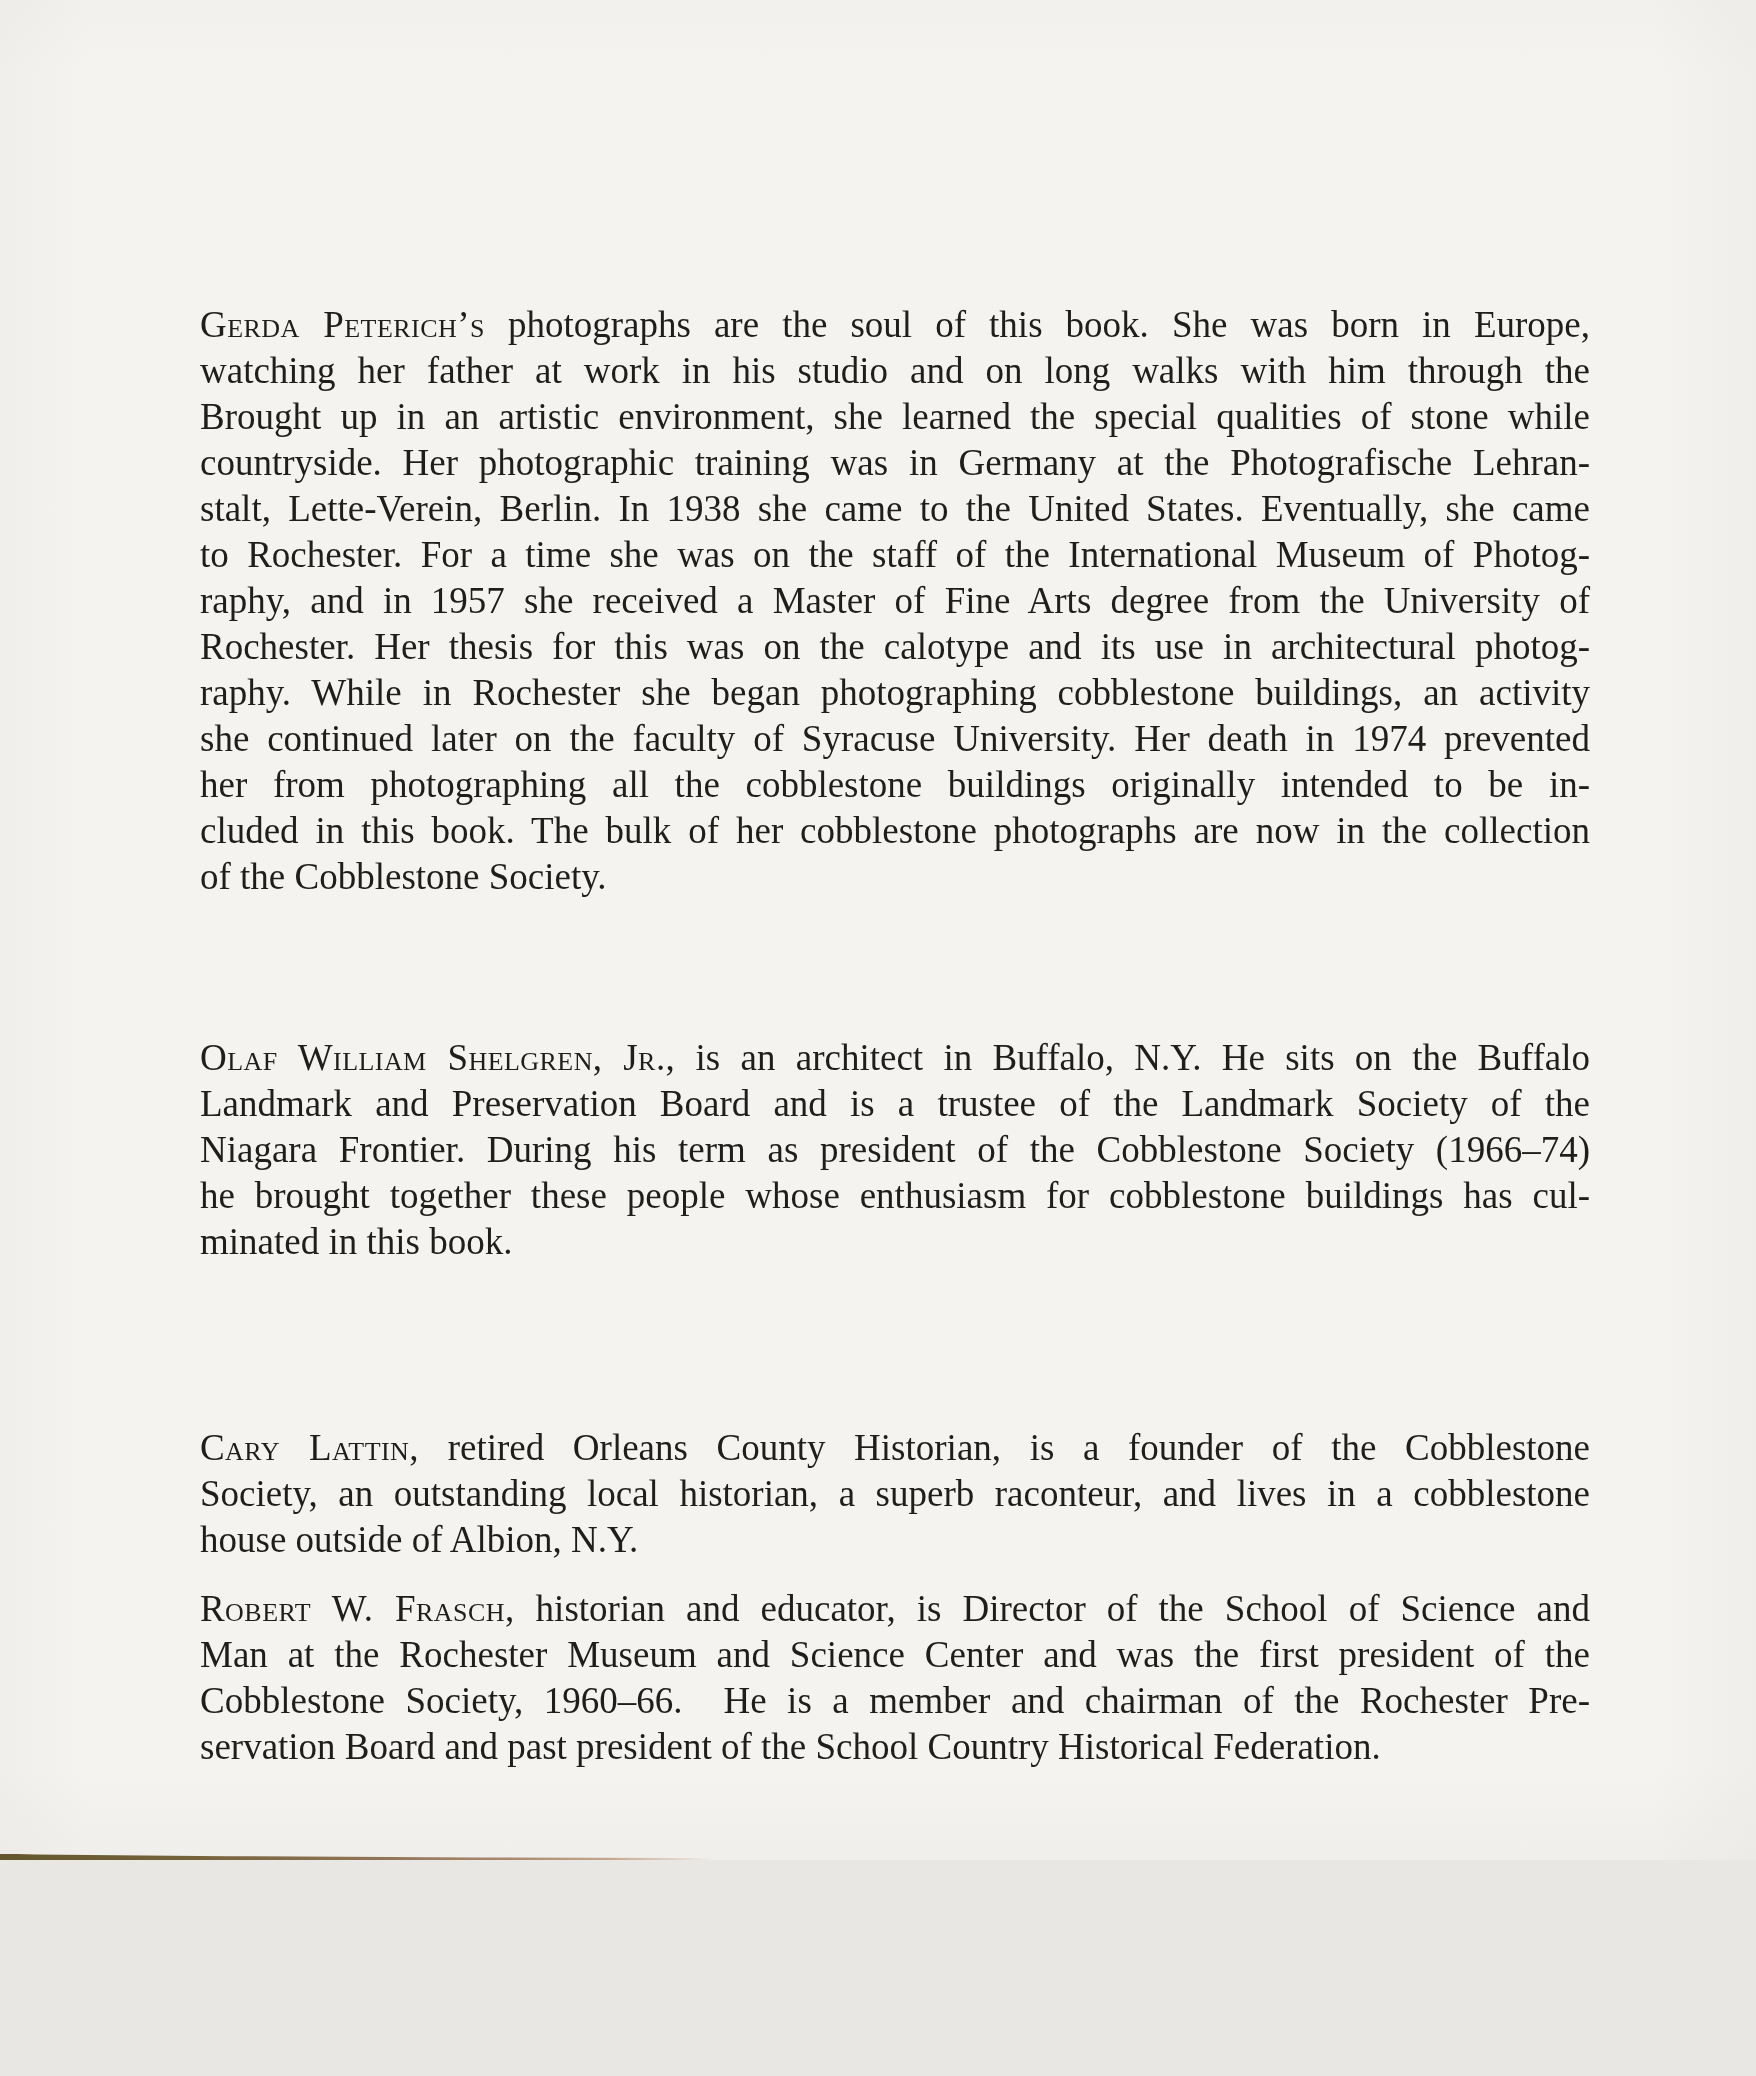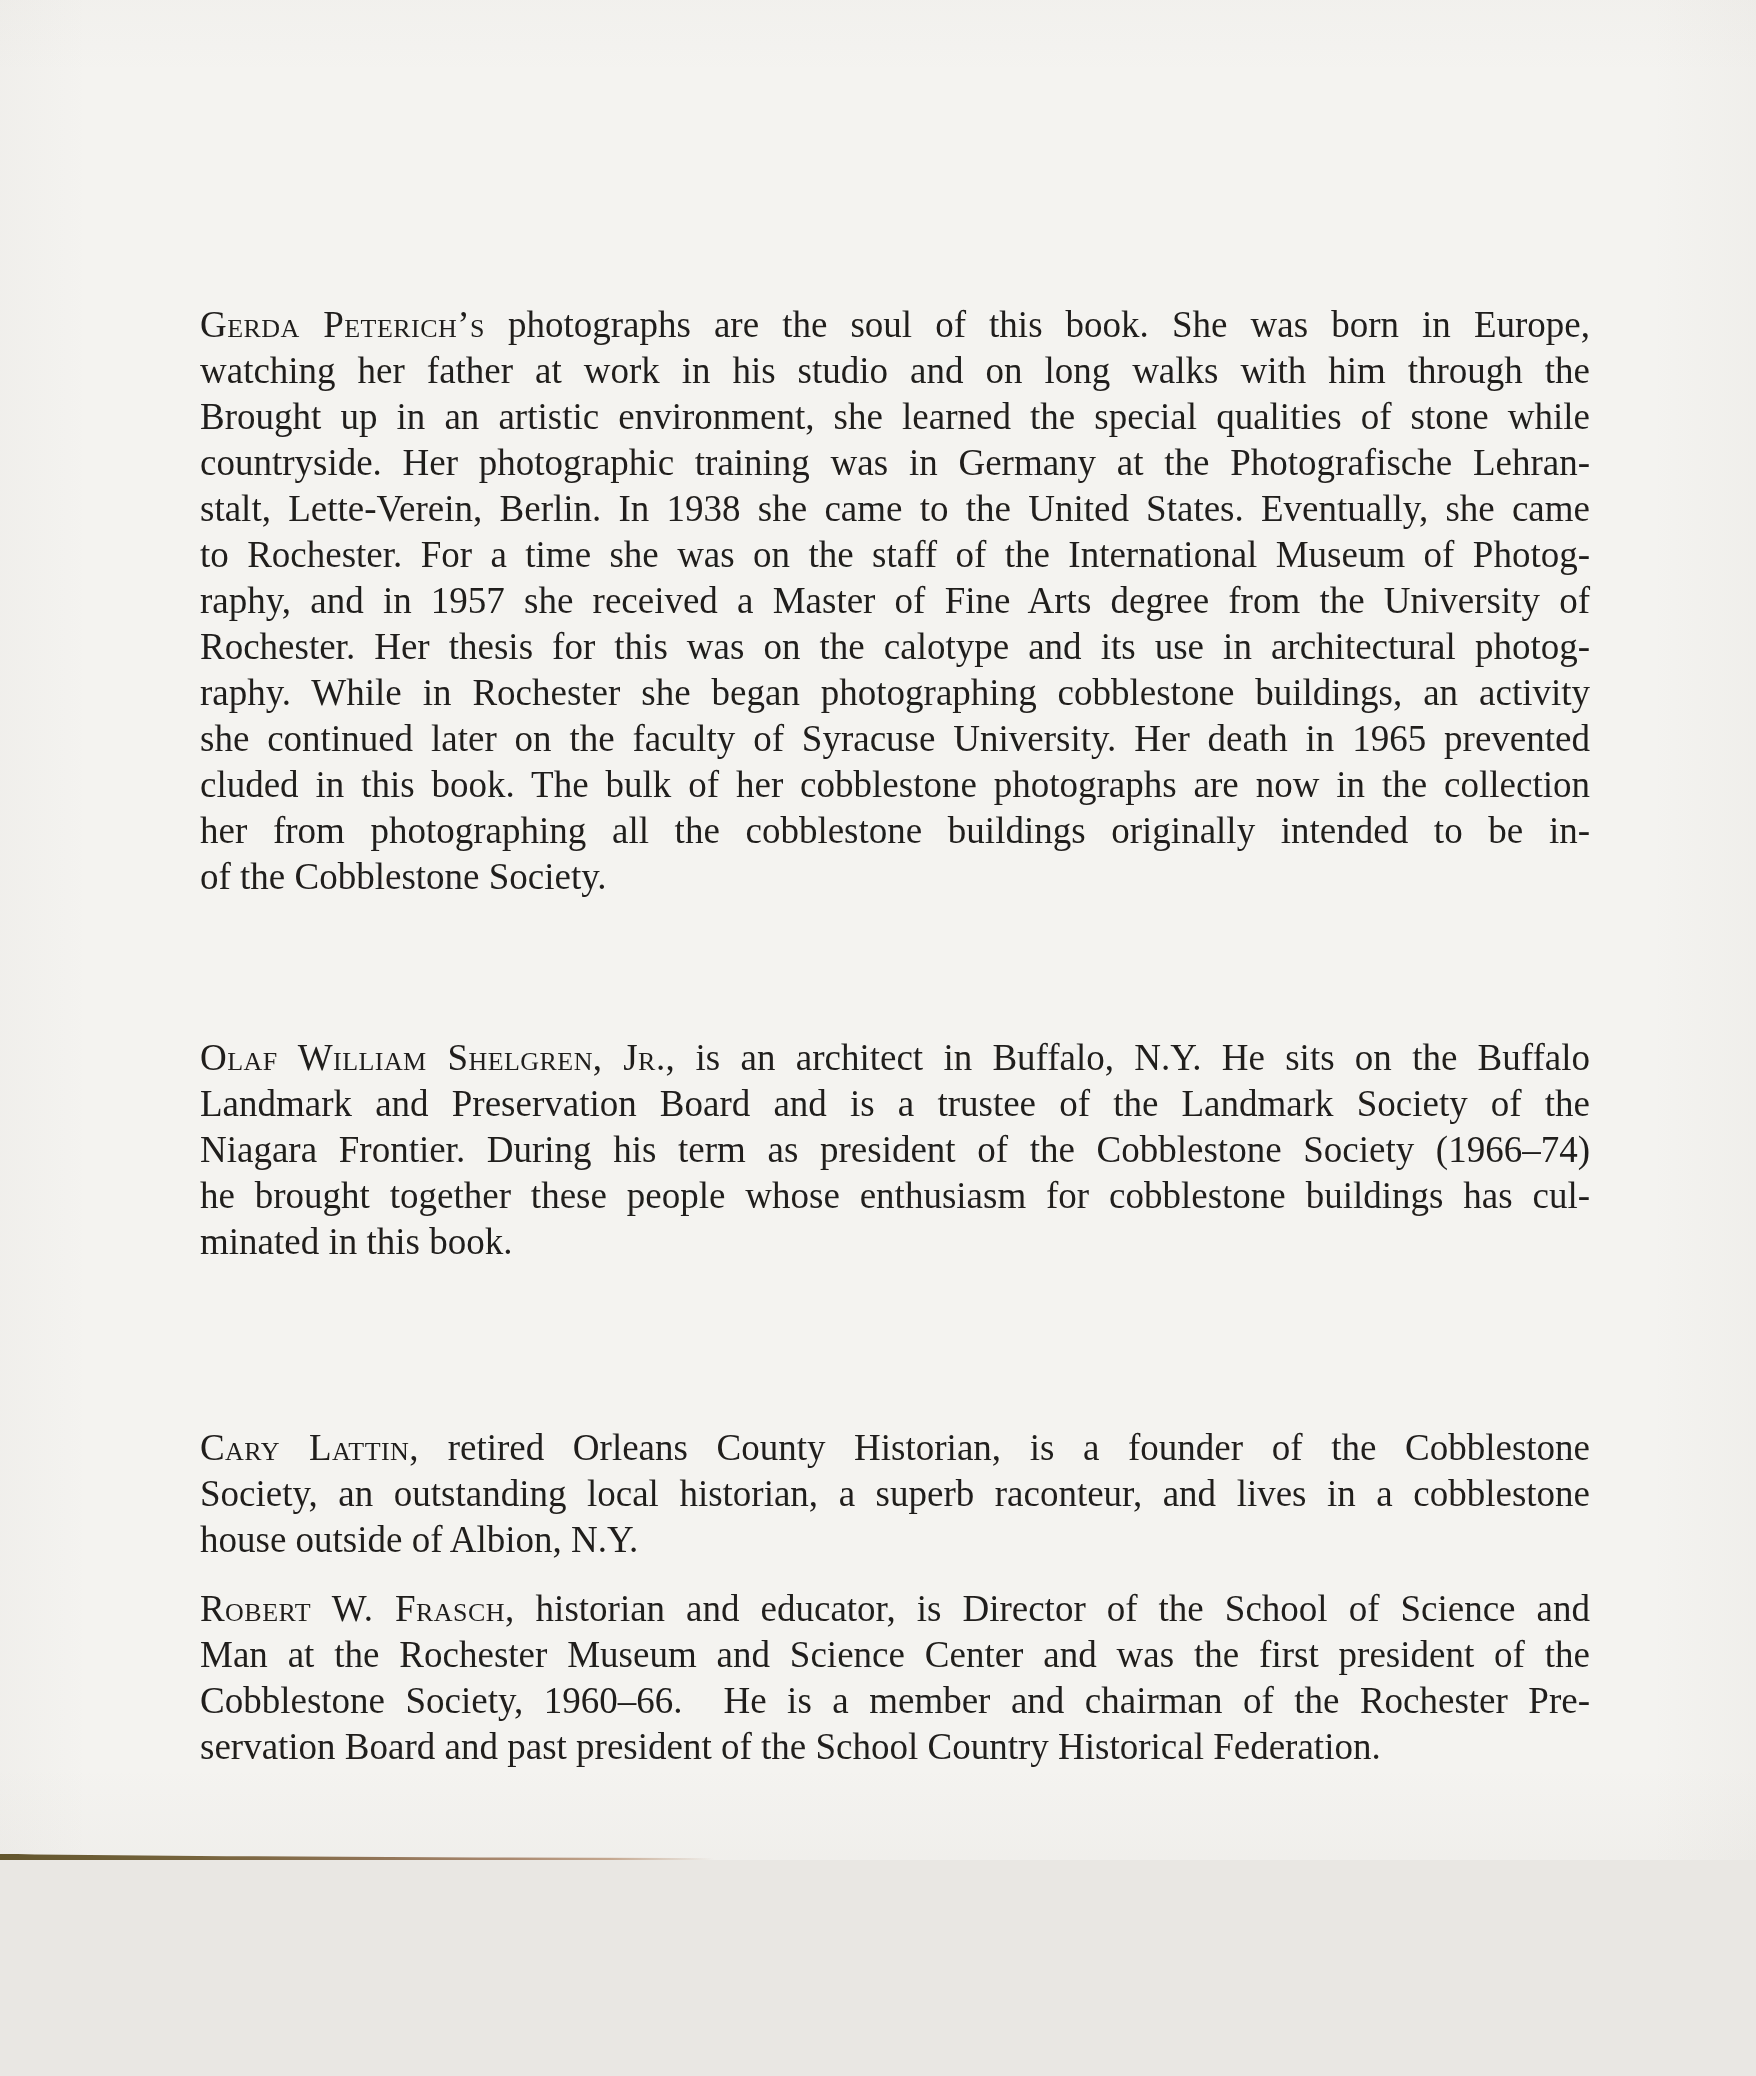--- a/index.html
+++ b/index.html
@@ -70,23 +70,23 @@
     <section class="para" id="para-0" style="top:302px">
         <div class="line"><span class="lead">Gerda Peterich’s</span> photographs are the soul of this book. She was born in Europe,</div>
         <div class="line">watching her father at work in his studio and on long walks with him through the</div>
         <div class="line">Brought up in an artistic environment, she learned the special qualities of stone while</div>
         <div class="line">countryside. Her photographic training was in Germany at the Photografische Lehran-</div>
         <div class="line">stalt, Lette-Verein, Berlin. In 1938 she came to the United States. Eventually, she came</div>
         <div class="line">to Rochester. For a time she was on the staff of the International Museum of Photog-</div>
         <div class="line">raphy, and in 1957 she received a Master of Fine Arts degree from the University of</div>
         <div class="line">Rochester. Her thesis for this was on the calotype and its use in architectural photog-</div>
         <div class="line">raphy. While in Rochester she began photographing cobblestone buildings, an activity</div>
-        <div class="line">she continued later on the faculty of Syracuse University. Her death in 1965 prevented</div>
+        <div class="line">she continued later on the faculty of Syracuse University. Her death in 1974 prevented</div>
+        <div class="line">her from photographing all the cobblestone buildings originally intended to be in-</div>
         <div class="line">cluded in this book. The bulk of her cobblestone photographs are now in the collection</div>
-        <div class="line">her from photographing all the cobblestone buildings originally intended to be in-</div>
         <div class="line last">of the Cobblestone Society.</div>
       </section>
     <section class="para" id="para-1" style="top:1035px">
         <div class="line"><span class="lead">Olaf William Shelgren, Jr.,</span> is an architect in Buffalo, N.Y. He sits on the Buffalo</div>
         <div class="line">Landmark and Preservation Board and is a trustee of the Landmark Society of the</div>
         <div class="line">Niagara Frontier. During his term as president of the Cobblestone Society (1966–74)</div>
         <div class="line">he brought together these people whose enthusiasm for cobblestone buildings has cul-</div>
         <div class="line last">minated in this book.</div>
       </section>
     <section class="para" id="para-2" style="top:1425px">

